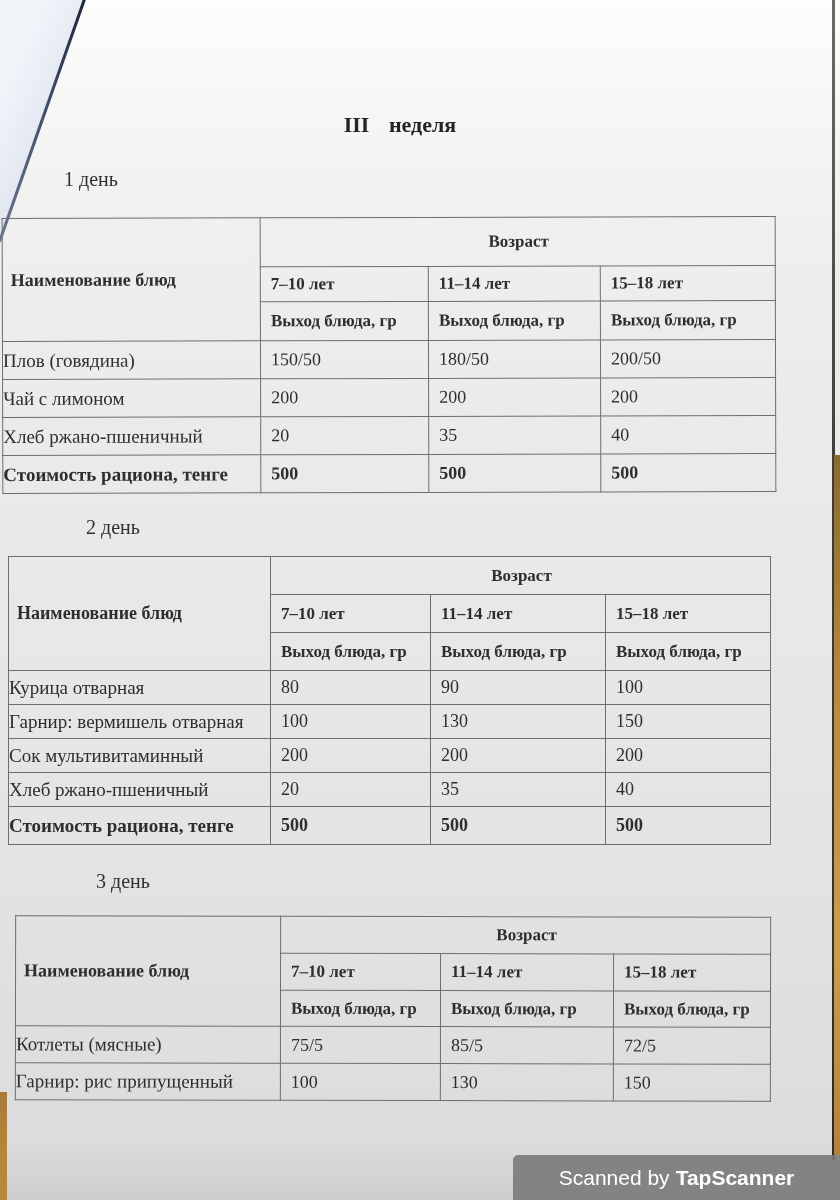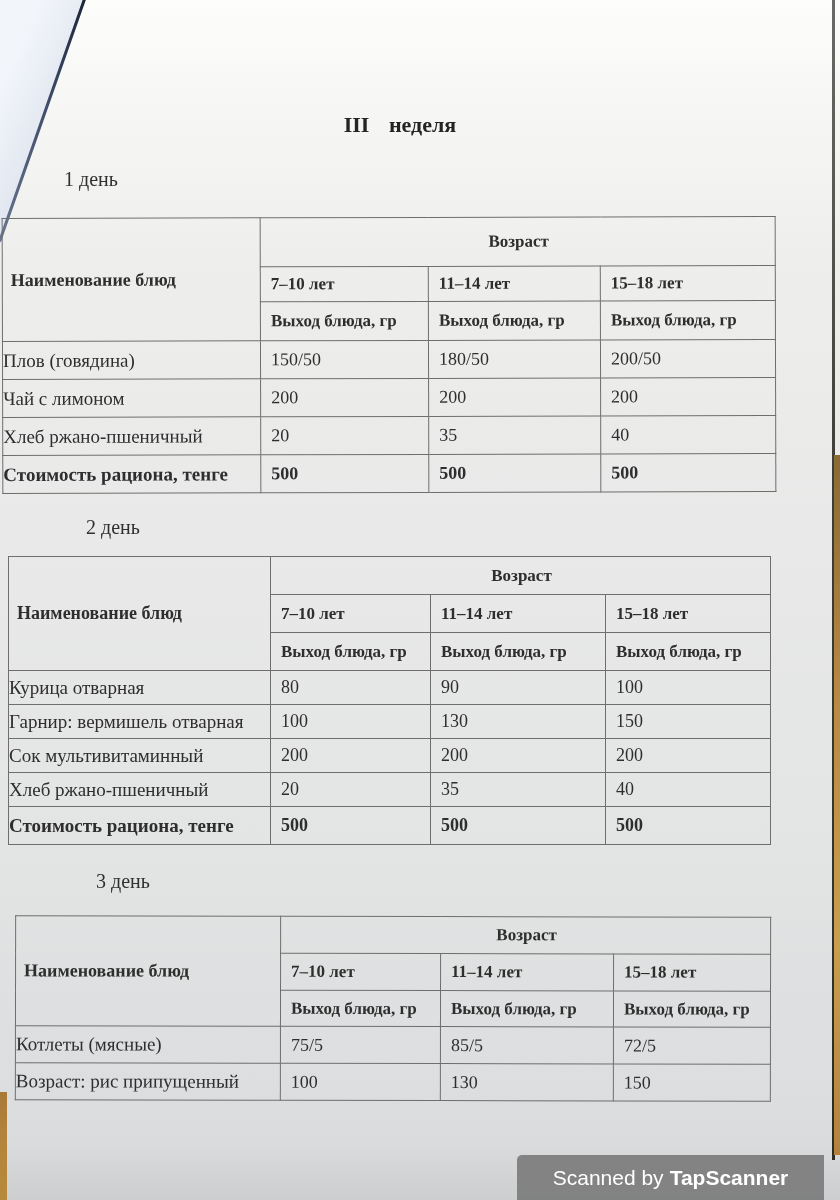--- a/index.html
+++ b/index.html
@@ -55,23 +55,23 @@
   .mt-2 .row-unit td{height:33px;}
   .mt-2 .body-row td{height:29px;}
   .mt-2 .bold-row td{height:33px;}
 
   .mt-3{left:15px;top:916px;transform:rotate(0.1deg);}
   .mt-3 .row-span td{height:32px;}
   .mt-3 .row-age td{height:32px;}
   .mt-3 .row-unit td{height:31px;}
   .mt-3 .body-row td{height:32px;}
 
-  .watermark{position:absolute;right:16px;bottom:0;height:45px;min-width:275px;
+  .watermark{position:absolute;right:0;bottom:0;height:45px;min-width:275px;
     background:rgba(122,122,122,0.9);border-top-left-radius:5px;
-    display:flex;align-items:center;justify-content:center;padding:0 16px;
+    display:flex;align-items:center;justify-content:center;padding:0 26px;
     font-family:"Liberation Sans","DejaVu Sans",sans-serif;font-size:21px;color:#fff;}
   .watermark b{margin-left:6px;}
 </style>
 </head>
 <body>
 
 <div class="sheet">
   <div class="fold"></div>
   <div class="fold-line"></div>
   <div class="edge-line"></div>
@@ -208,21 +208,21 @@
           <td class="unit-cell">Выход блюда, гр</td>
           <td class="unit-cell">Выход блюда, гр</td>
         </tr>
         <tr class="body-row">
           <td class="dish-cell">Котлеты (мясные)</td>
           <td class="val-cell">75/5</td>
           <td class="val-cell">85/5</td>
           <td class="val-cell">72/5</td>
         </tr>
         <tr class="body-row">
-          <td class="dish-cell">Возраст: рис припущенный</td>
+          <td class="dish-cell">Гарнир: рис припущенный</td>
           <td class="val-cell">100</td>
           <td class="val-cell">130</td>
           <td class="val-cell">150</td>
         </tr>
       </tbody>
     </table>
     <div id="tables"></div>
 
   <div class="watermark">
     <span>Scanned by</span>

